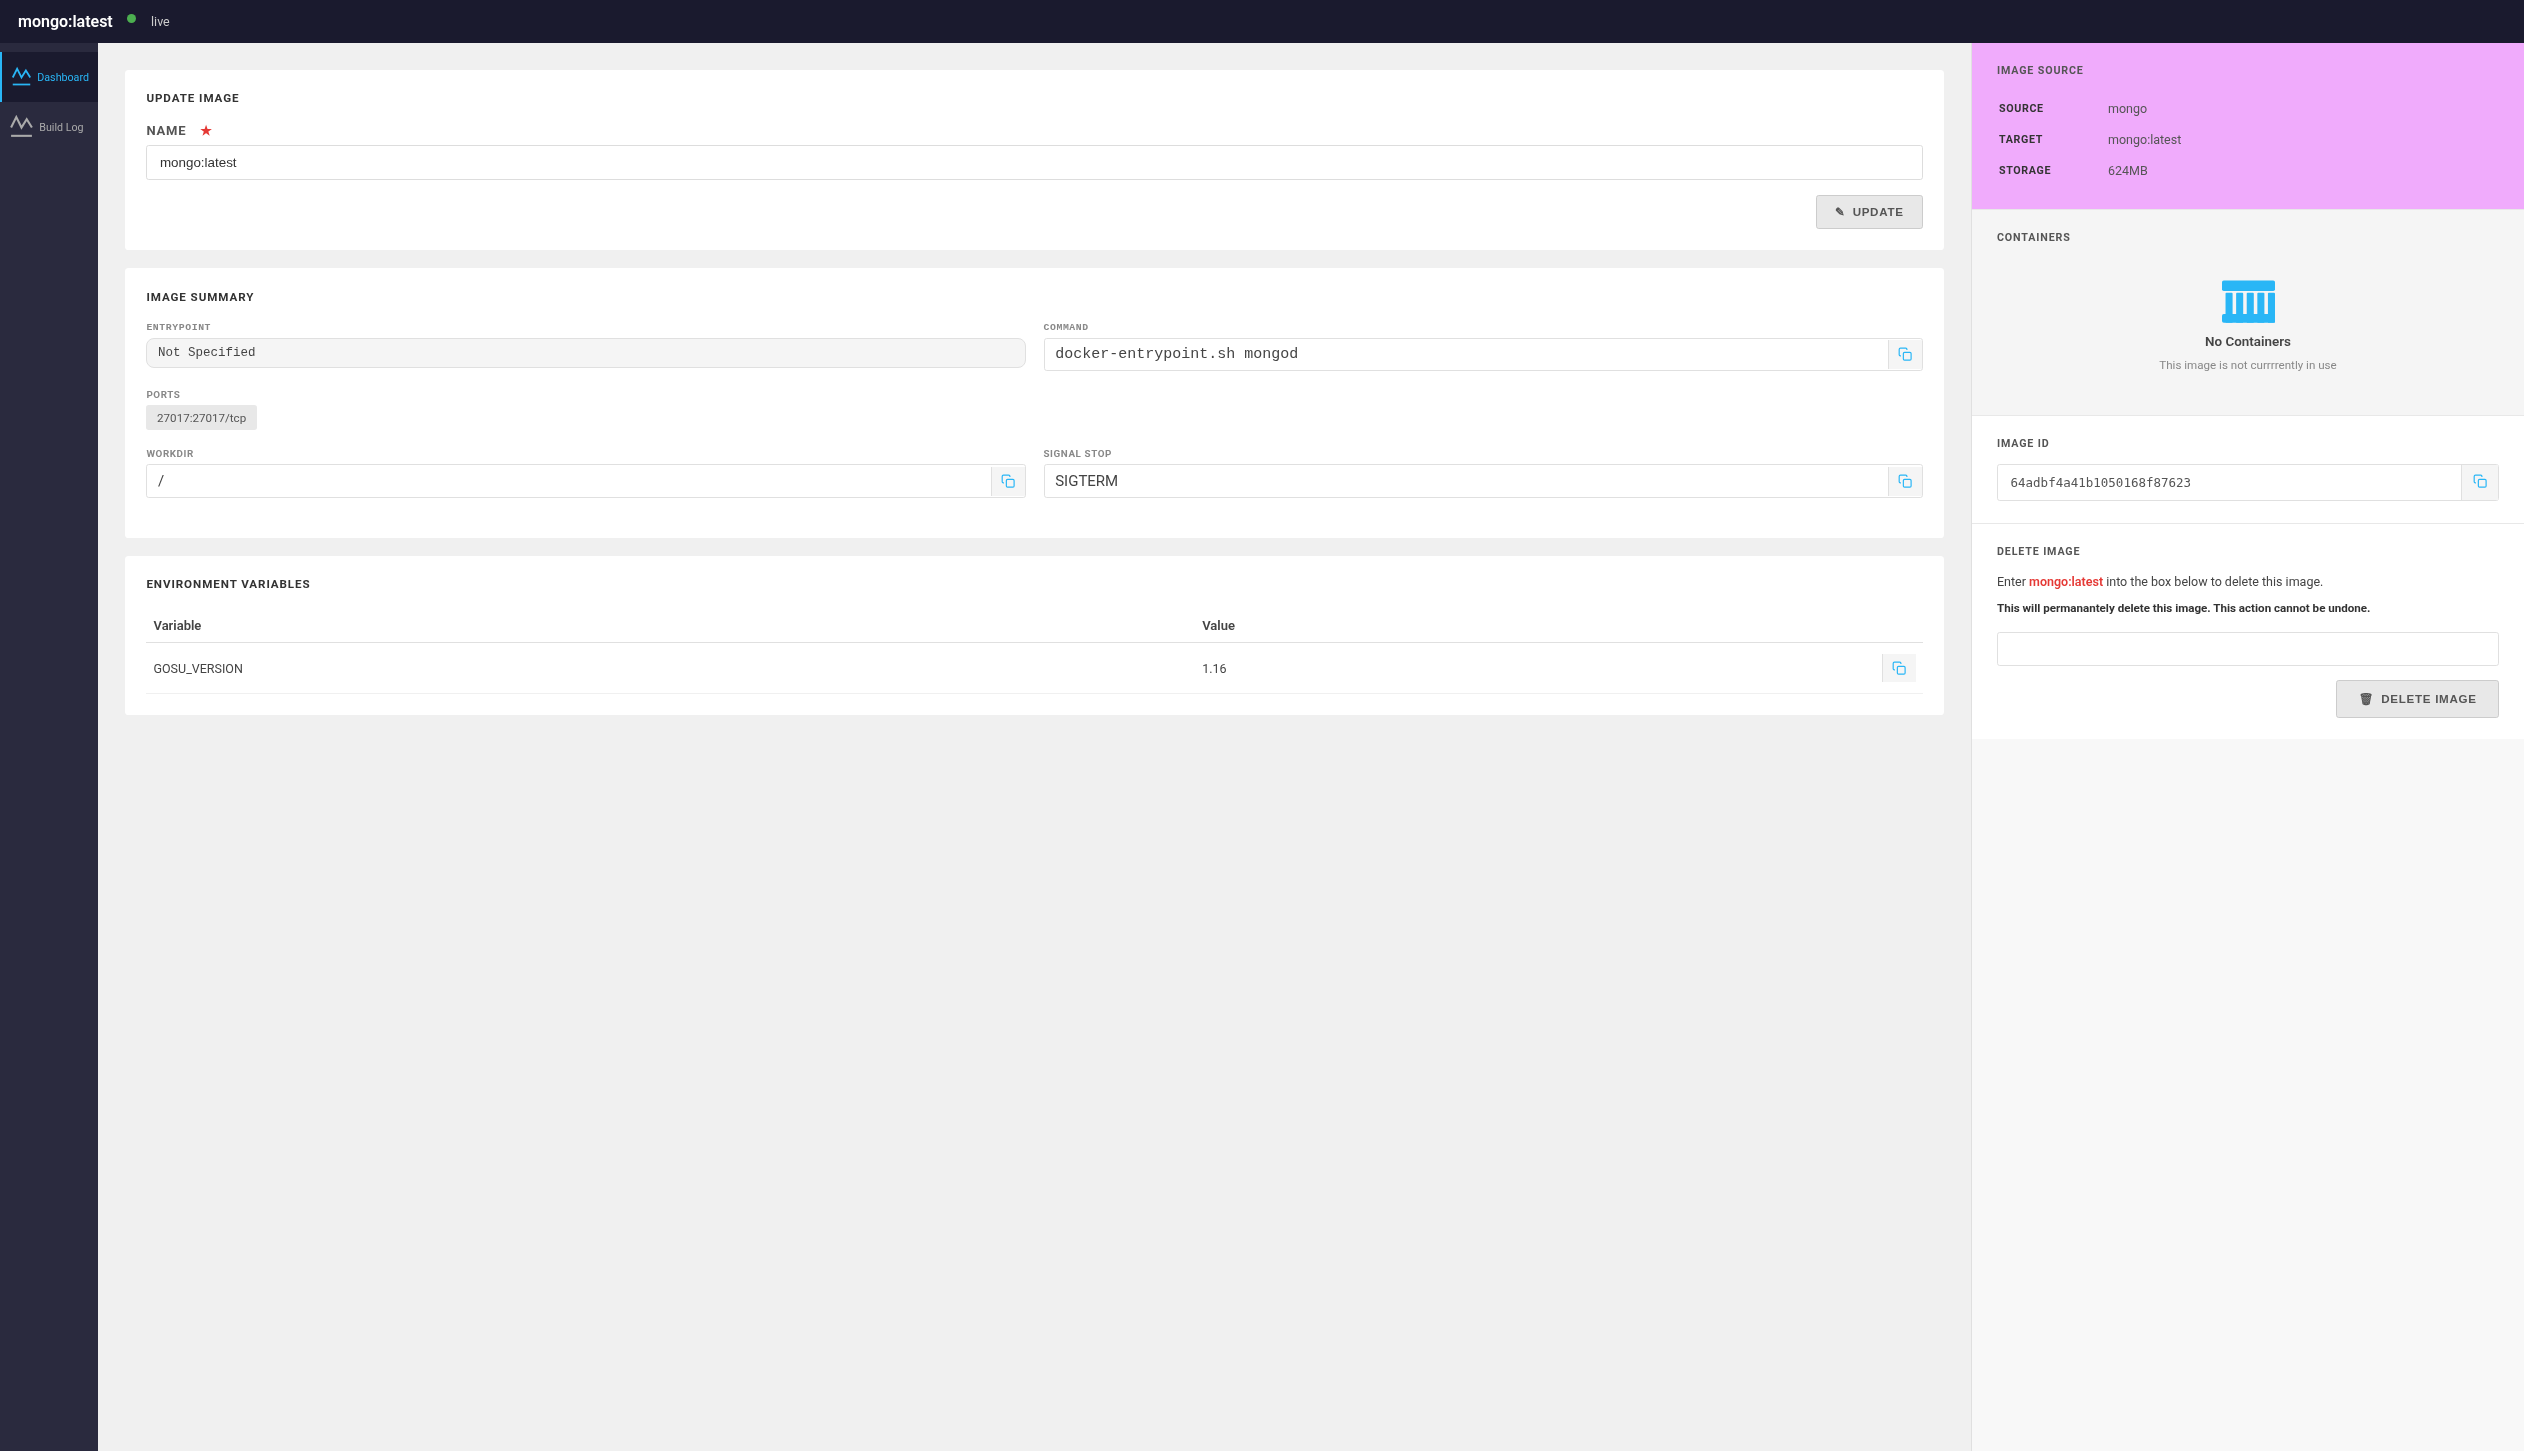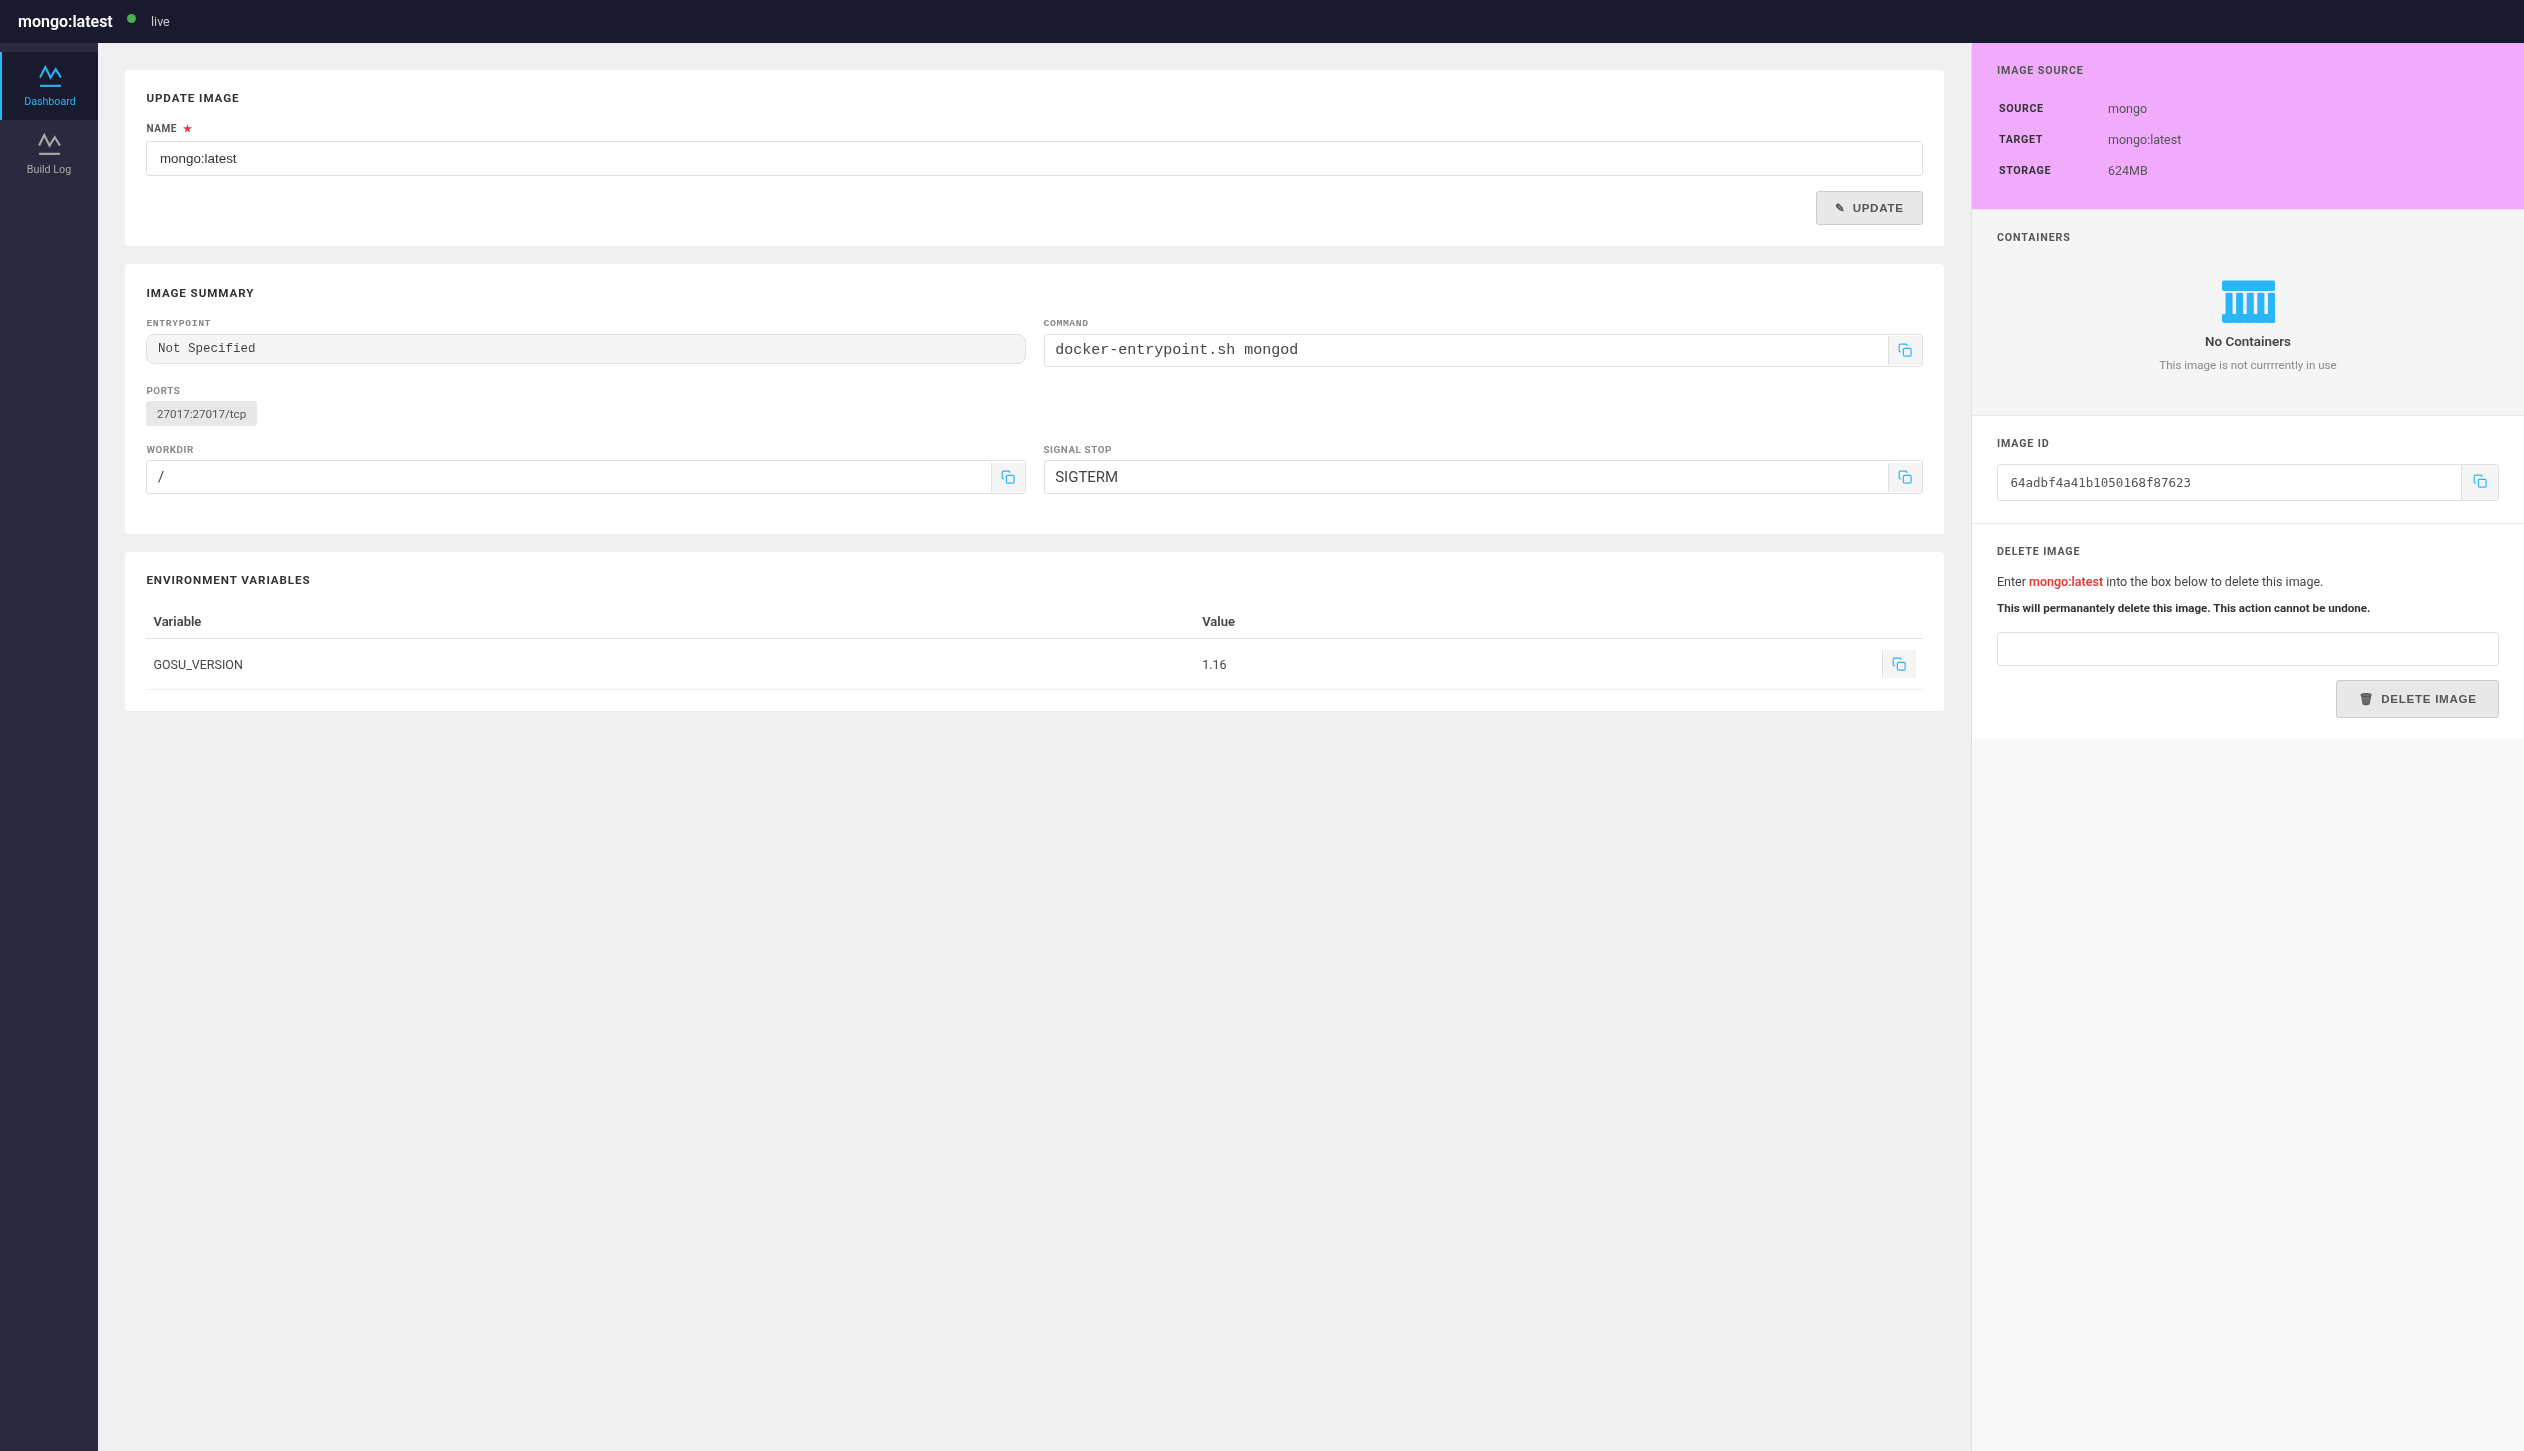--- a/index.html
+++ b/index.html
@@ -45,21 +45,21 @@
       width: 98px;
       background: #2a2a3e;
       display: flex;
       flex-direction: column;
       align-items: center;
       padding-top: 9px;
       flex-shrink: 0;
     }
     .sidebar-item {
       display: flex;
-      flex-direction: column;
+      flex-direction: row;
       align-items: center;
       padding: 12.5px 9px;
       cursor: pointer;
       width: 100%;
       color: #aaa;
       font-size: 10.7px;
       gap: 5.3px;
       border-bottom: none;
     }
     .sidebar-item.active {
@@ -108,29 +108,29 @@
 
     
     .update-image-section {
       background: #fff;
       border-radius: 3.6px;
       padding: 21.4px;
       margin-bottom: 18px;
     }
 
     .field-label {
-      font-size: 10px;
+      font-size: 13px;
       font-weight: 700;
       letter-spacing: 0.06em;
       color: #555;
       text-transform: uppercase;
       margin-bottom: 7.1px;
       display: flex;
       align-items: center;
-      gap: 6px;
+      gap: 14px;
     }
     .required-star {
       color: #e53935;
     }
 
     .text-input {
       width: 100%;
       border: 0.9px solid #ddd;
       border-radius: 2.7px;
       padding: 9px 12.5px;

